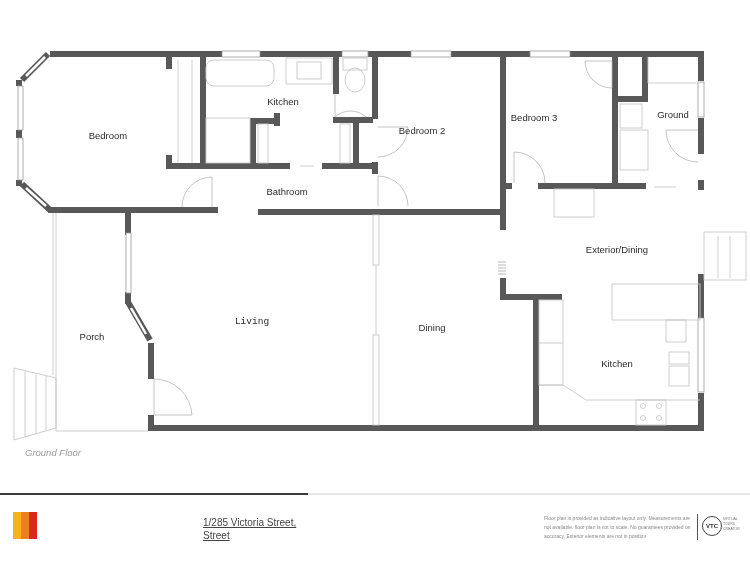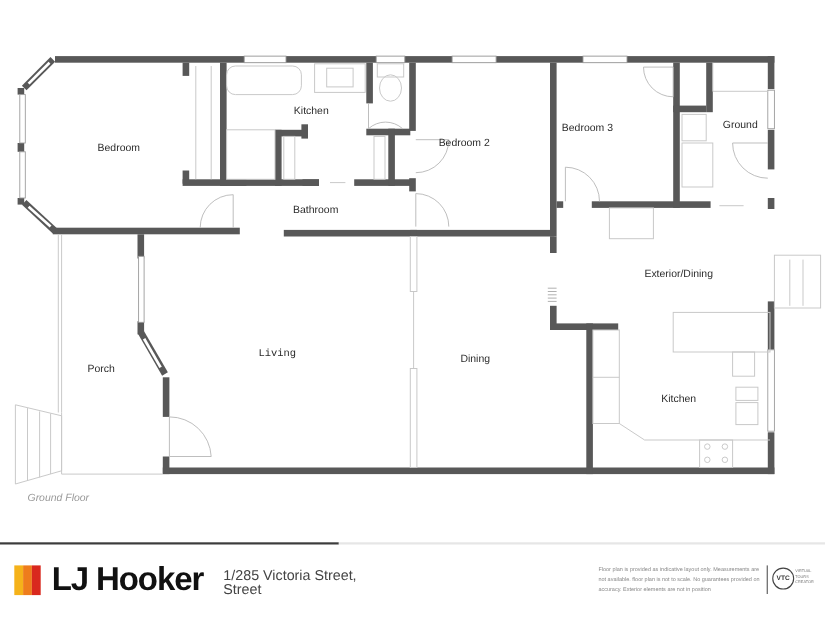--- a/index.html
+++ b/index.html
@@ -6,21 +6,21 @@
   body { width: 750px; height: 563px; position: relative; overflow: hidden; font-family: "Liberation Sans", sans-serif; }
   #plan { position: absolute; left: 0; top: 0; width: 750px; height: 480px; }
   .room-label { position: absolute; font-size: 9.5px; color: #2b2b2b; white-space: nowrap; transform: translate(-50%, -50%); }
   .floor-label { position: absolute; left: 14px; top: 447px; font-size: 9.5px; font-style: italic; color: #9a9a9a; margin-left: 11px; }
   .divider-dark { position: absolute; left: 0; top: 493px; width: 308px; height: 2px; background: #3c3c3c; }
   .divider-light { position: absolute; left: 308px; top: 493px; width: 442px; height: 2px; background: #e6e6e6; }
   .logo { position: absolute; left: 13px; top: 512px; display: flex; align-items: center; }
   .bars { display: flex; height: 27px; }
   .bars span { display: block; width: 8px; height: 27px; }
   .brand { font-size: 30px; font-weight: bold; color: #111; margin-left: 10px; letter-spacing: -1px; line-height: 30px; }
-  .address { position: absolute; left: 203px; top: 516px; font-size: 13px; color: #444; line-height: 13px; }
+  .address { position: absolute; left: 203px; top: 516px; font-size: 10px; color: #444; line-height: 13px; text-decoration: underline; }
   .disclaimer { position: absolute; left: 544px; top: 514px; width: 150px; font-size: 5px; color: #888; line-height: 9px; }
   .vtc-sep { position: absolute; left: 697px; top: 514px; width: 1px; height: 26px; background: #555; }
   .vtc { position: absolute; left: 702px; top: 516px; width: 18px; height: 18px; border: 1px solid #444; border-radius: 50%; font-size: 6px; font-weight: bold; color: #333; display: flex; align-items: center; justify-content: center; }
   .vtc-text { position: absolute; left: 723px; top: 517px; font-size: 3.5px; color: #777; line-height: 5px; text-transform: uppercase; }
 </style>
 </head>
 <body>
 
 <svg id="plan" viewBox="0 0 750 480" xmlns="http://www.w3.org/2000/svg">
   <g fill="#585858" stroke="none">
@@ -198,21 +198,20 @@
 
 <div class="divider-dark"></div>
 <div class="divider-light"></div>
 
 <div class="logo">
   <div class="bars">
     <span style="background:#f5b21a"></span>
     <span style="background:#ee7d1c"></span>
     <span style="background:#d9281e"></span>
   </div>
-  <div class="brand">LJ Hooker</div>
 </div>
 
 <div class="address">
   <div>1/285 Victoria Street,</div>
   <div>Street</div>
 </div>
 
 <div class="disclaimer">Floor plan is provided as indicative layout only. Measurements are not available. floor plan is not to scale. No guarantees provided on accuracy. Exterior elements are not in position</div>
 <div class="vtc-sep"></div>
 <div class="vtc">VTC</div>

